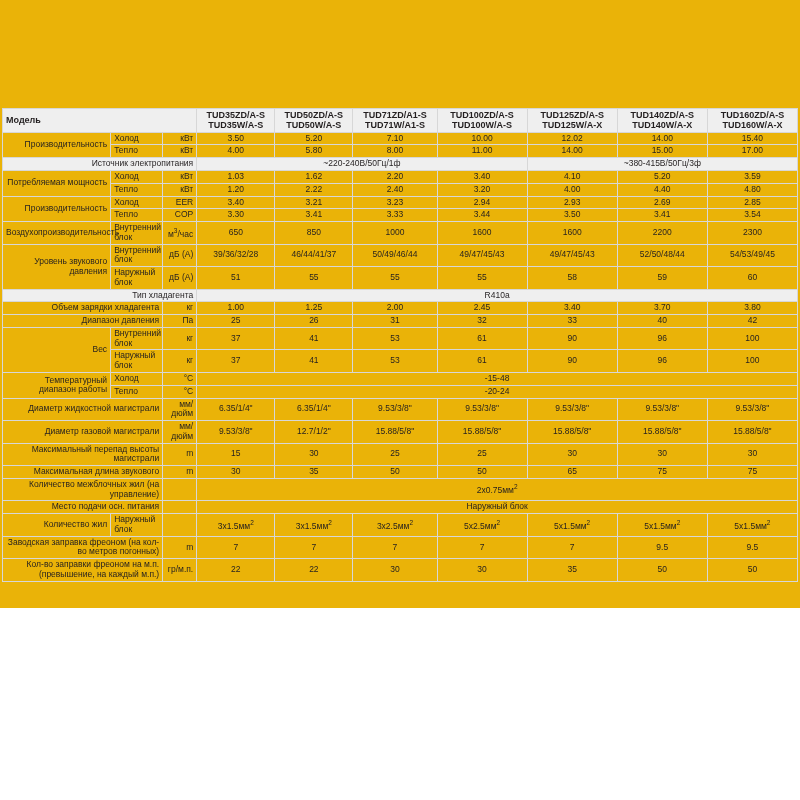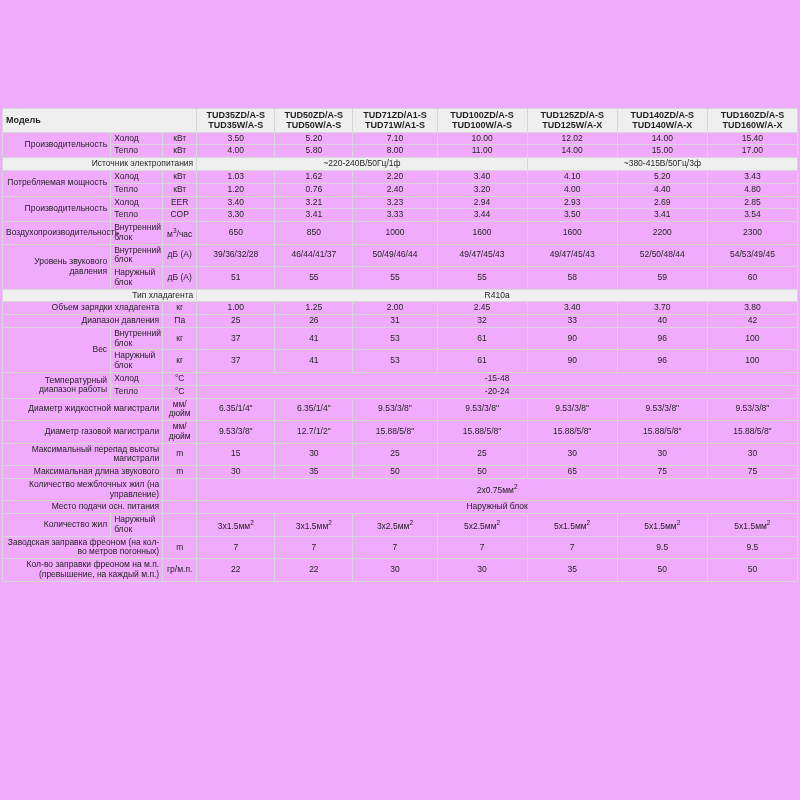--- a/index.html
+++ b/index.html
@@ -6,22 +6,22 @@
     margin: 0;
     padding: 0;
     background: #ffffff;
     width: 800px;
     height: 800px;
     font-family: "Liberation Sans", sans-serif;
   }
   #sheet {
     position: relative;
     width: 800px;
-    height: 800px;
-    background: #f0abfc;
+    height: 608px;
+    background: #eab308;
   }
   table.spec {
     position: absolute;
     left: 2px;
     top: 108px;
     width: 796px;
     border-collapse: collapse;
     table-layout: fixed;
     font-size: 8.5px;
     color: #231f20;
@@ -34,21 +34,21 @@
   }
   td.lbl {
     text-align: right;
     padding-left: 4px;
   }
   td.sub {
     text-align: left;
     padding-left: 4px;
   }
   td.unit {
-    text-align: center;
+    text-align: right;
     padding-left: 4px;
     white-space: nowrap;
   }
   td.val {
     text-align: center;
   }
   td.hdr {
     text-align: center;
     font-weight: bold;
     font-size: 9px;
@@ -133,27 +133,27 @@
         <tr>
           <td class="lbl" rowspan="2">Потребляемая мощность</td>
           <td class="sub">Холод</td>
           <td class="unit">кВт</td>
           <td class="val">1.03</td>
           <td class="val">1.62</td>
           <td class="val">2.20</td>
           <td class="val">3.40</td>
           <td class="val">4.10</td>
           <td class="val">5.20</td>
-          <td class="val">3.43</td>
+          <td class="val">3.59</td>
         </tr>
         <tr>
           <td class="sub">Тепло</td>
           <td class="unit">кВт</td>
           <td class="val">1.20</td>
-          <td class="val">0.76</td>
+          <td class="val">2.22</td>
           <td class="val">2.40</td>
           <td class="val">3.20</td>
           <td class="val">4.00</td>
           <td class="val">4.40</td>
           <td class="val">4.80</td>
         </tr>
         <tr>
           <td class="lbl" rowspan="2">Производительность</td>
           <td class="sub">Холод</td>
           <td class="unit">EER</td>

